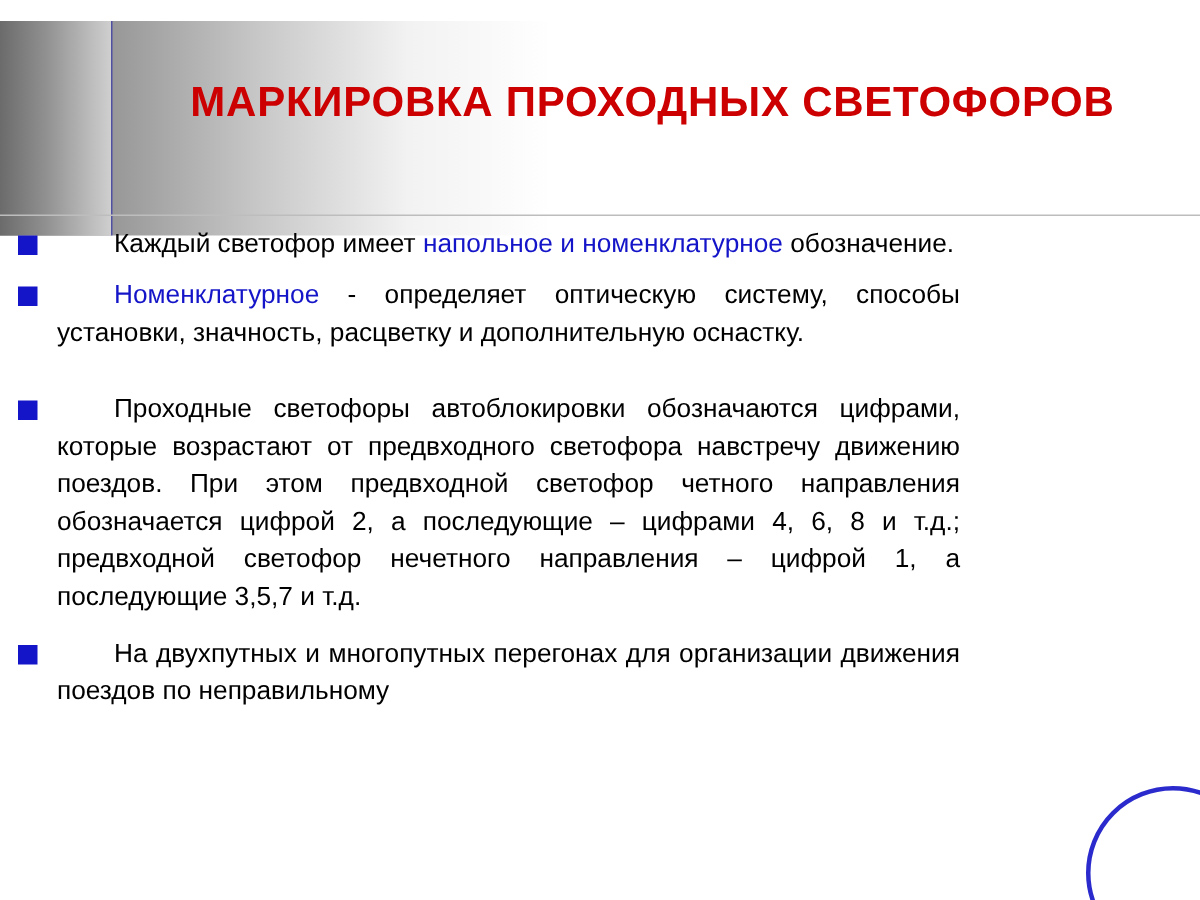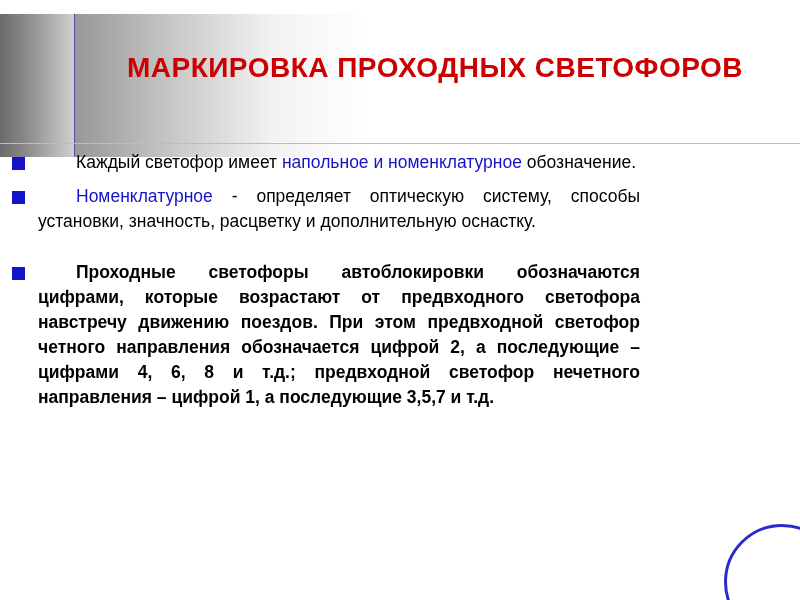--- a/index.html
+++ b/index.html
@@ -97,21 +97,21 @@
   .para .indent {
     display: inline-block;
     width: 38px;
   }
   .hl {
     color: #1414C8;
   }
   .p1 { margin-bottom: 9px; }
   .p2 { margin-bottom: 9px; }
   .p3 { margin-bottom: 26px; }
-  .p4 { margin-bottom: 13px; font-weight: bold; }
+  .p4 { margin-bottom: 13px; }
   .p5 { margin-bottom: 0; }
   .nowrap-line { display: block; }
   
   .corner-arc {
     position: absolute;
     right: -40px;
     bottom: -40px;
     width: 110px;
     height: 110px;
     border: 3px solid #1414C8;
@@ -142,17 +142,21 @@
     <p class="para p3">
       <span class="bullet"></span>
       <span class="indent"></span><span class="hl">Номенклатурное</span><span>  - определяет оптическую систему, способы установки, значность, расцветку и дополнительную оснастку.</span>
     </p>
 
     <p class="para p4">
       <span class="bullet"></span>
       <span class="indent"></span><span>Проходные светофоры автоблокировки обозначаются цифрами, которые возрастают от предвходного светофора навстречу движению поездов. При этом предвходной светофор четного направления обозначается цифрой 2, а последующие – цифрами 4, 6, 8 и т.д.; предвходной светофор нечетного направления – цифрой 1, а последующие 3,5,7 и т.д.</span>
     </p>
 
+    <p class="para p5">
+      <span class="bullet"></span>
+      <span class="indent"></span><span>На двухпутных и многопутных перегонах для организации движения поездов по неправильному</span>
+    </p>
 
   </div>
 
   <div class="corner-arc"></div>
 </div>
 
 </body></html>

